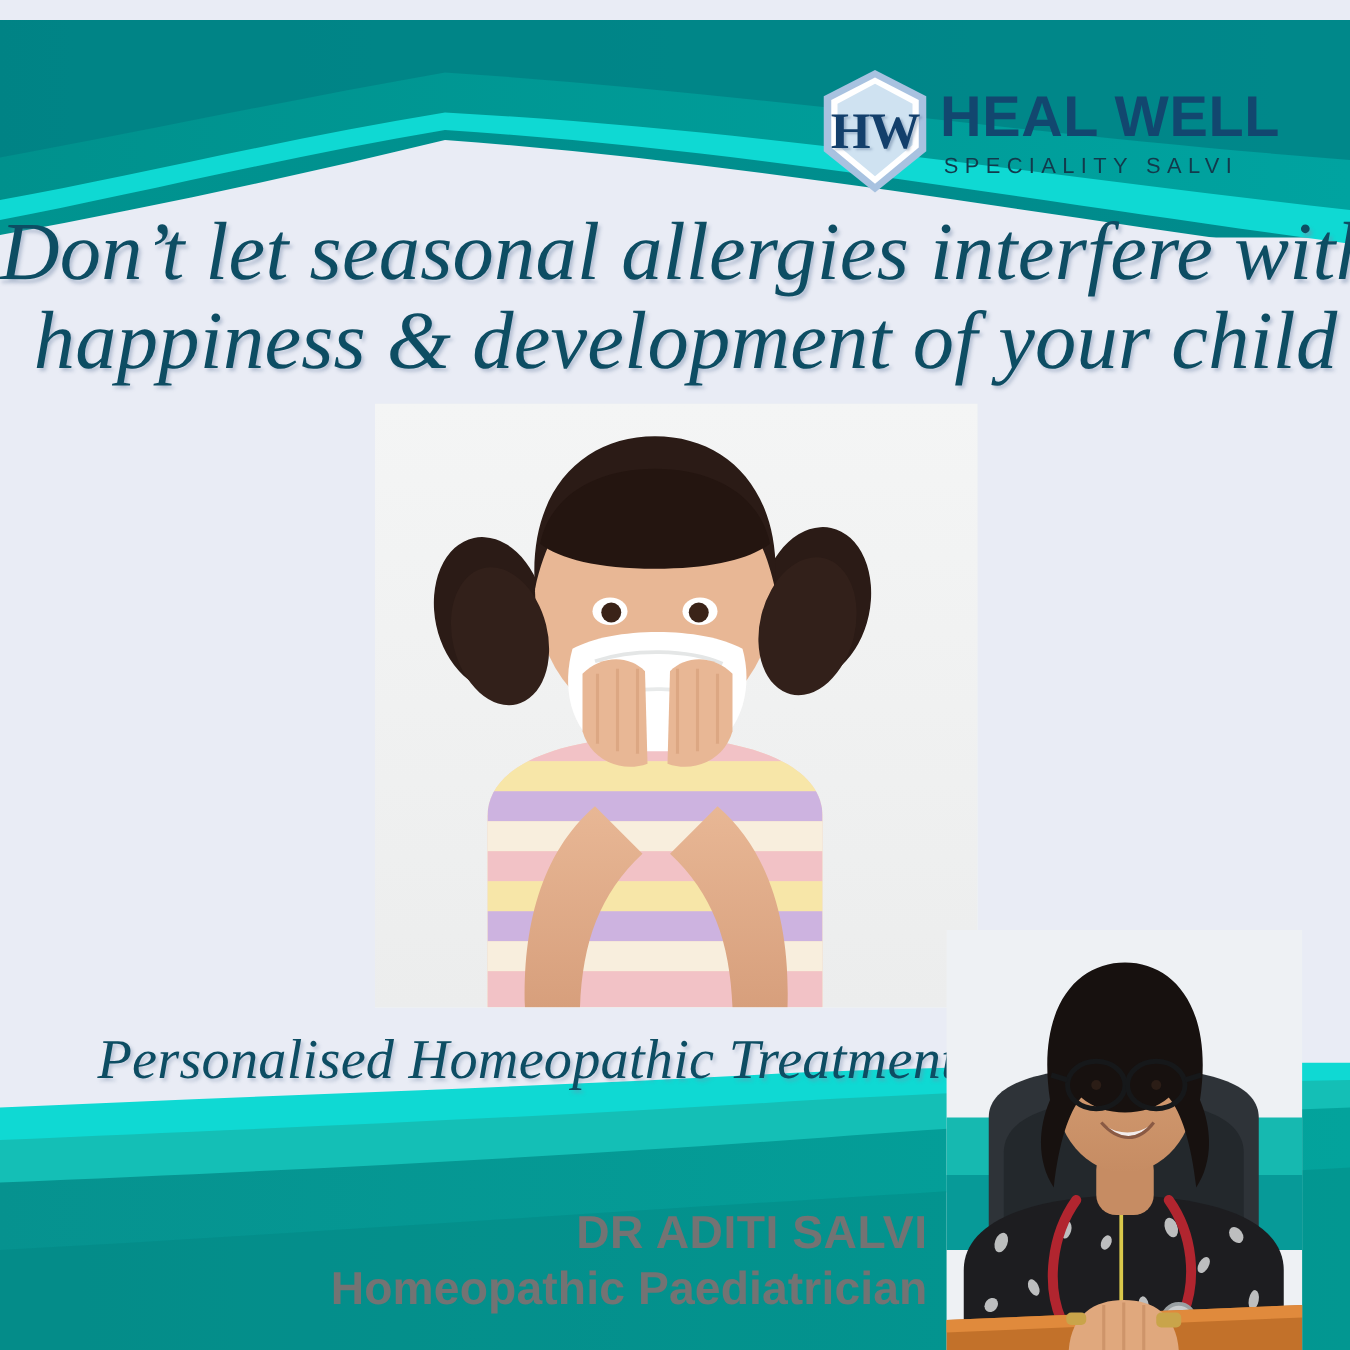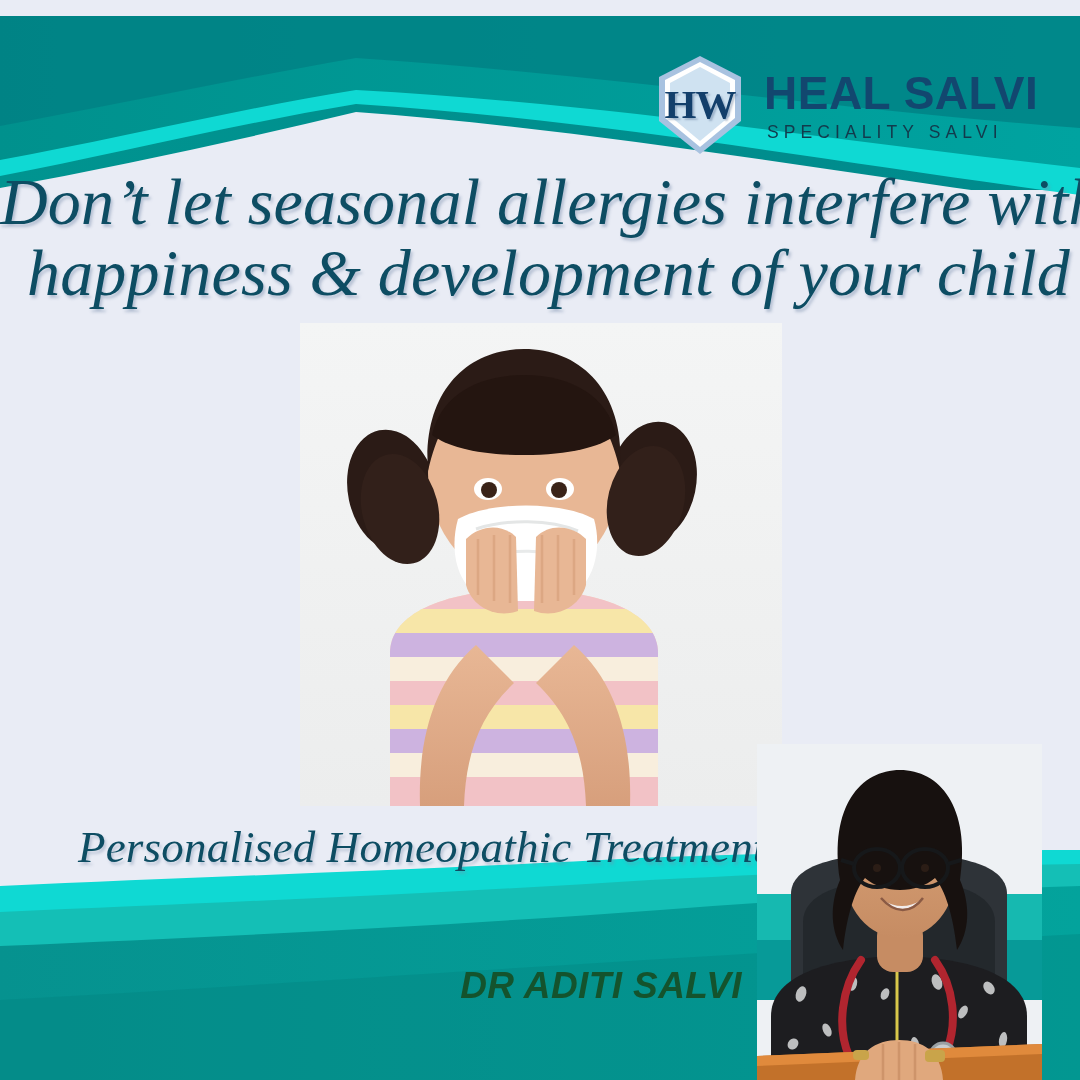--- a/index.html
+++ b/index.html
@@ -12,21 +12,21 @@
   #stage{position:absolute;inset:0;width:1080px;height:1080px;overflow:hidden;background:#e9ecf5;}
 
   
   .wave-layer{position:absolute;left:0;width:1080px;pointer-events:none;}
   #header-waves{top:0;height:220px;}
   #footer-waves{bottom:0;height:230px;}
 
   
   #logo-block{
     position:absolute;left:652px;top:52px;width:400px;height:106px;
-    display:flex;align-items:center;gap:16px;
+    display:flex;align-items:center;gap:4px;
   }
   #shield-badge{width:96px;height:104px;flex:0 0 auto;position:relative;}
   #shield-monogram{
     position:absolute;inset:0;display:flex;align-items:center;justify-content:center;
     font-family:"Liberation Serif", serif;font-weight:700;font-size:41px;color:#133f6b;
     letter-spacing:-1px;padding-bottom:2px;
     text-shadow:2px 2px 2px rgba(60,90,130,.35);
   }
   #logo-text{display:flex;flex-direction:column;justify-content:center;padding-top:2px;}
   #logo-name{
@@ -68,22 +68,21 @@
 
   
   #doctor-photo{
     position:absolute;left:757px;top:744px;width:285px;height:336px;
     overflow:hidden;
   }
 
   
   #doctor-name-block{
     position:absolute;left:0;top:966px;width:742px;text-align:right;
-    color:#14532d;
-    font-style:italic;
+    color:#737373;
   }
   #doctor-name{
     font-size:37px;font-weight:700;letter-spacing:.4px;line-height:1.06;
     font-family:"Liberation Sans", sans-serif;
   }
   #doctor-title{
     font-size:37px;font-weight:700;letter-spacing:.1px;line-height:1.06;margin-top:6px;
     font-family:"Liberation Sans", sans-serif;
   }
 </style>
@@ -122,21 +121,21 @@
   <div id="logo-block">
     <div id="shield-badge">
       <svg width="96" height="104" viewBox="0 0 96 104">
         <path d="M48 3 L89 24 L89 68 L48 101 L7 68 L7 24 Z" fill="#a8c2e0"></path>
         <path d="M48 9 L83 27 L83 65 L48 94 L13 65 L13 27 Z" fill="#ffffff"></path>
         <path d="M48 14 L78 30 L78 63 L48 88 L18 63 L18 30 Z" fill="#cfe2f1"></path>
       </svg>
       <div id="shield-monogram">HW</div>
     </div>
     <div id="logo-text">
-      <div id="logo-name">HEAL SALVI</div>
+      <div id="logo-name">HEAL WELL</div>
       <div id="logo-sub">SPECIALITY SALVI</div>
     </div>
   </div>
 
   <div id="headline">
     <span class="hl-line">Don’t let seasonal allergies interfere with</span>
     <span class="hl-line">happiness &amp; development of your child</span>
   </div>
 
   <div id="child-photo">
@@ -302,15 +301,16 @@
         <path d="M126 300 L126 336 M142 298 L142 336 M158 300 L158 336" stroke="#c68c63" stroke-width="2.5" fill="none" opacity=".7"></path>
 
         <rect x="168" y="306" width="20" height="12" rx="4" fill="#c9a44a"></rect>
         <rect x="96" y="306" width="16" height="10" rx="4" fill="#c9a44a"></rect>
       </g>
     </svg>
   </div>
 
   <div id="doctor-name-block">
     <div id="doctor-name">DR ADITI SALVI</div>
+    <div id="doctor-title">Homeopathic Paediatrician</div>
   </div>
 
 </div>
 
 </body></html>

